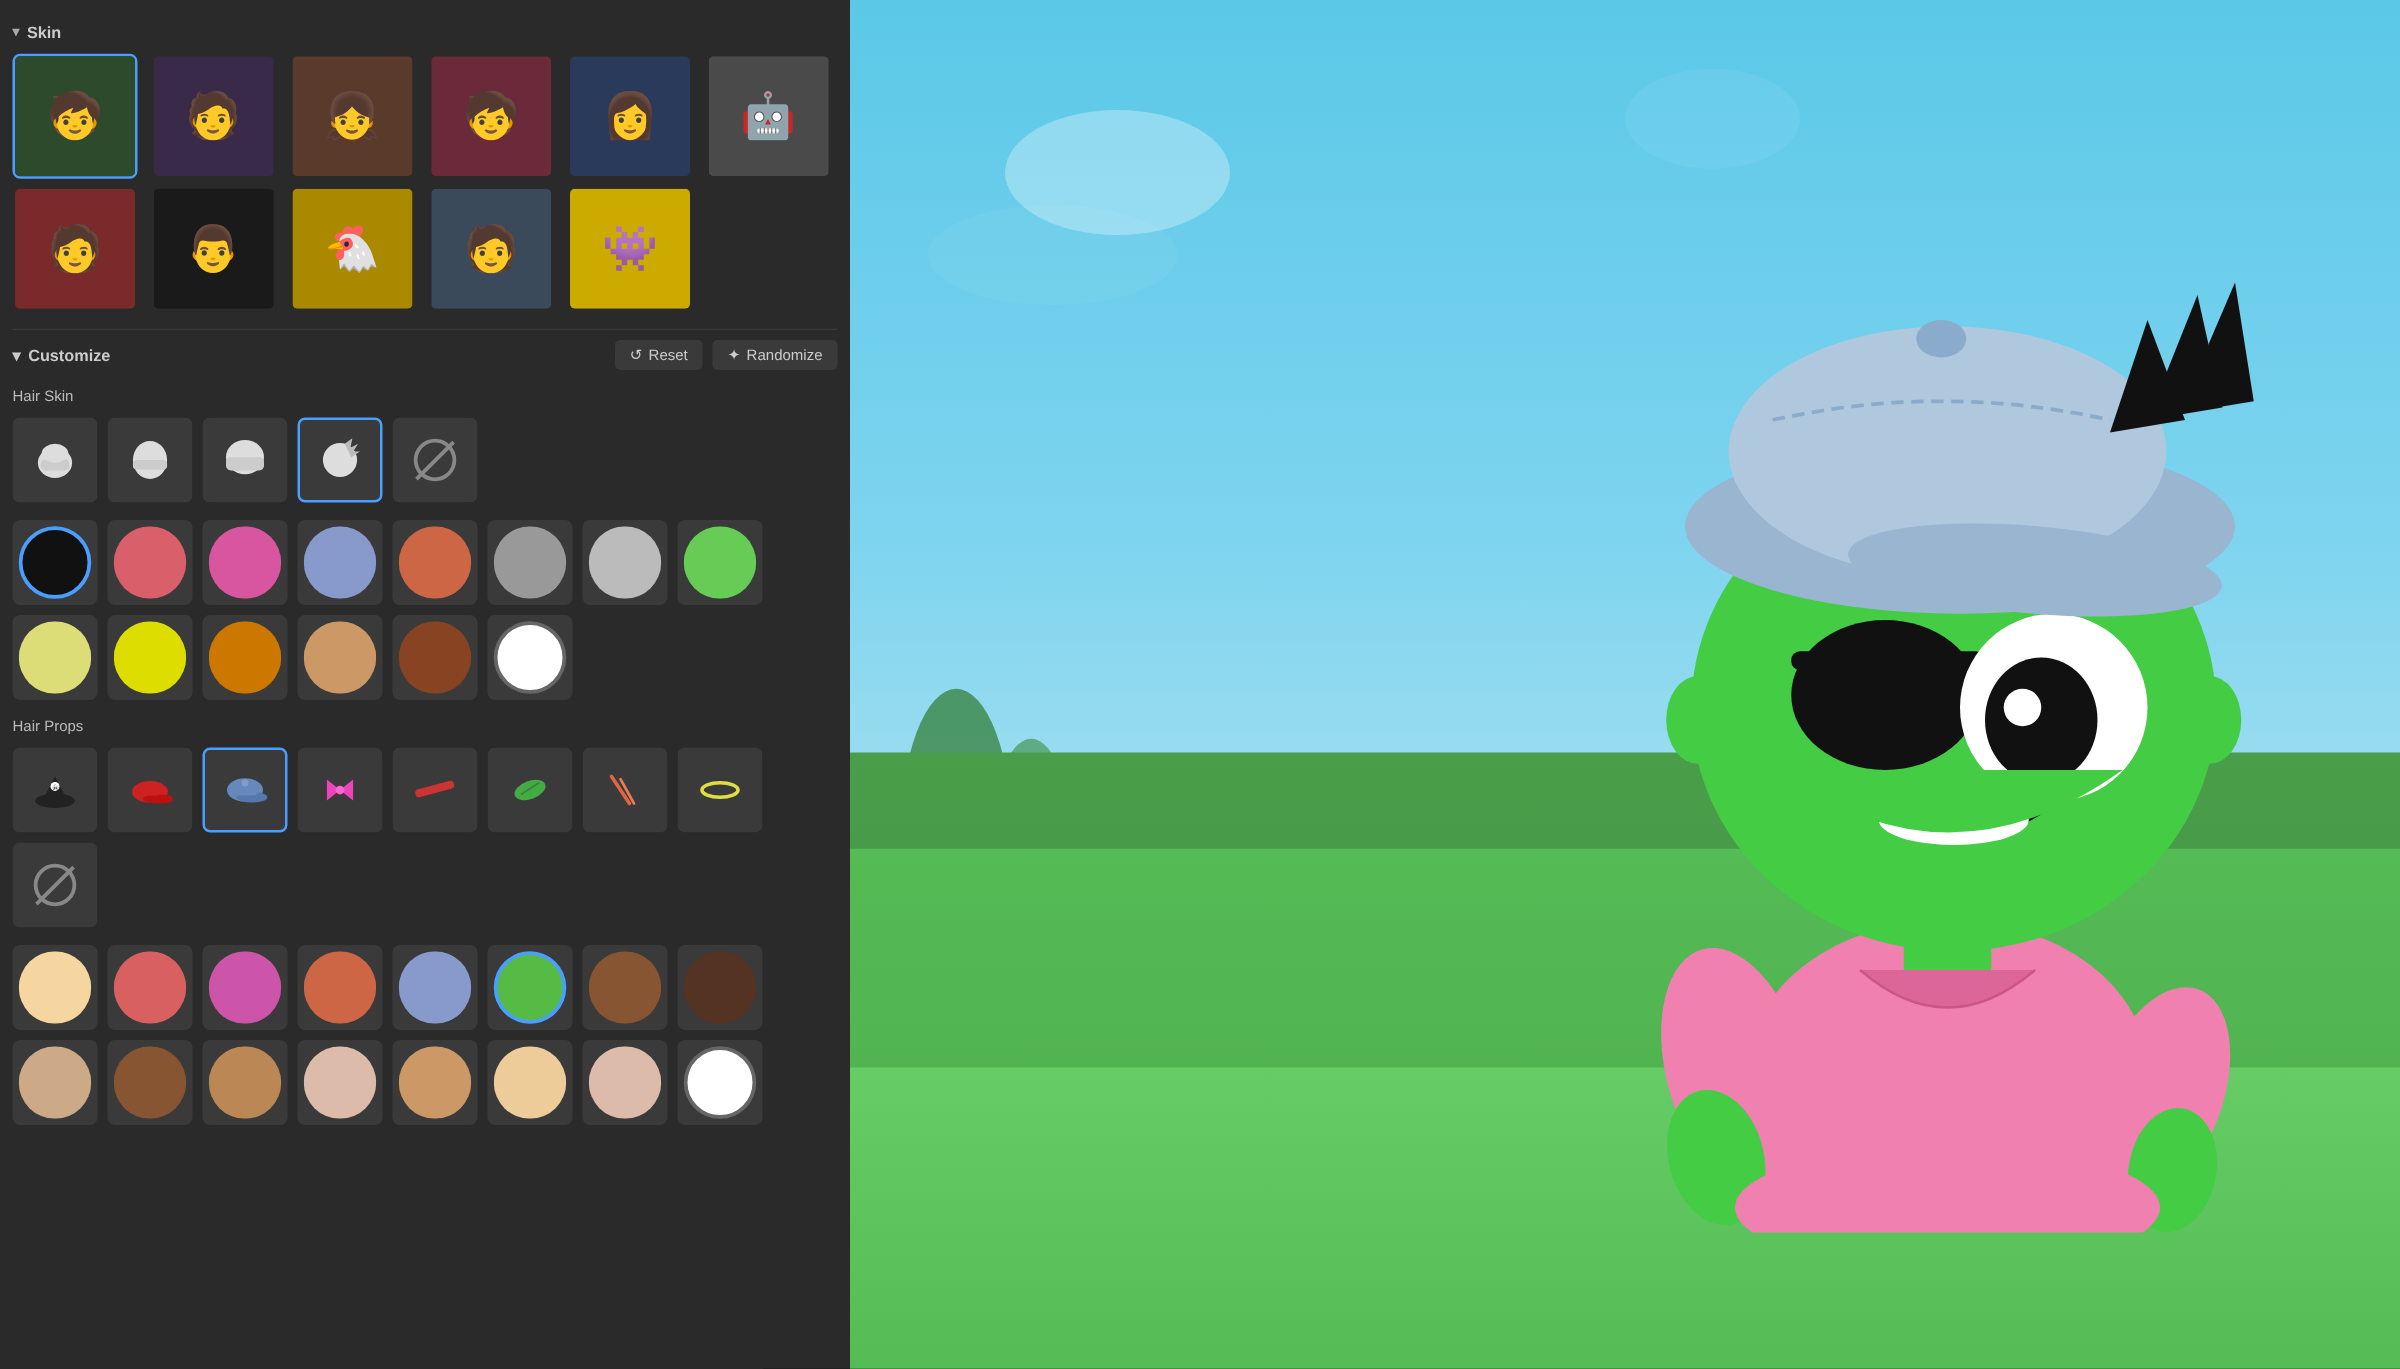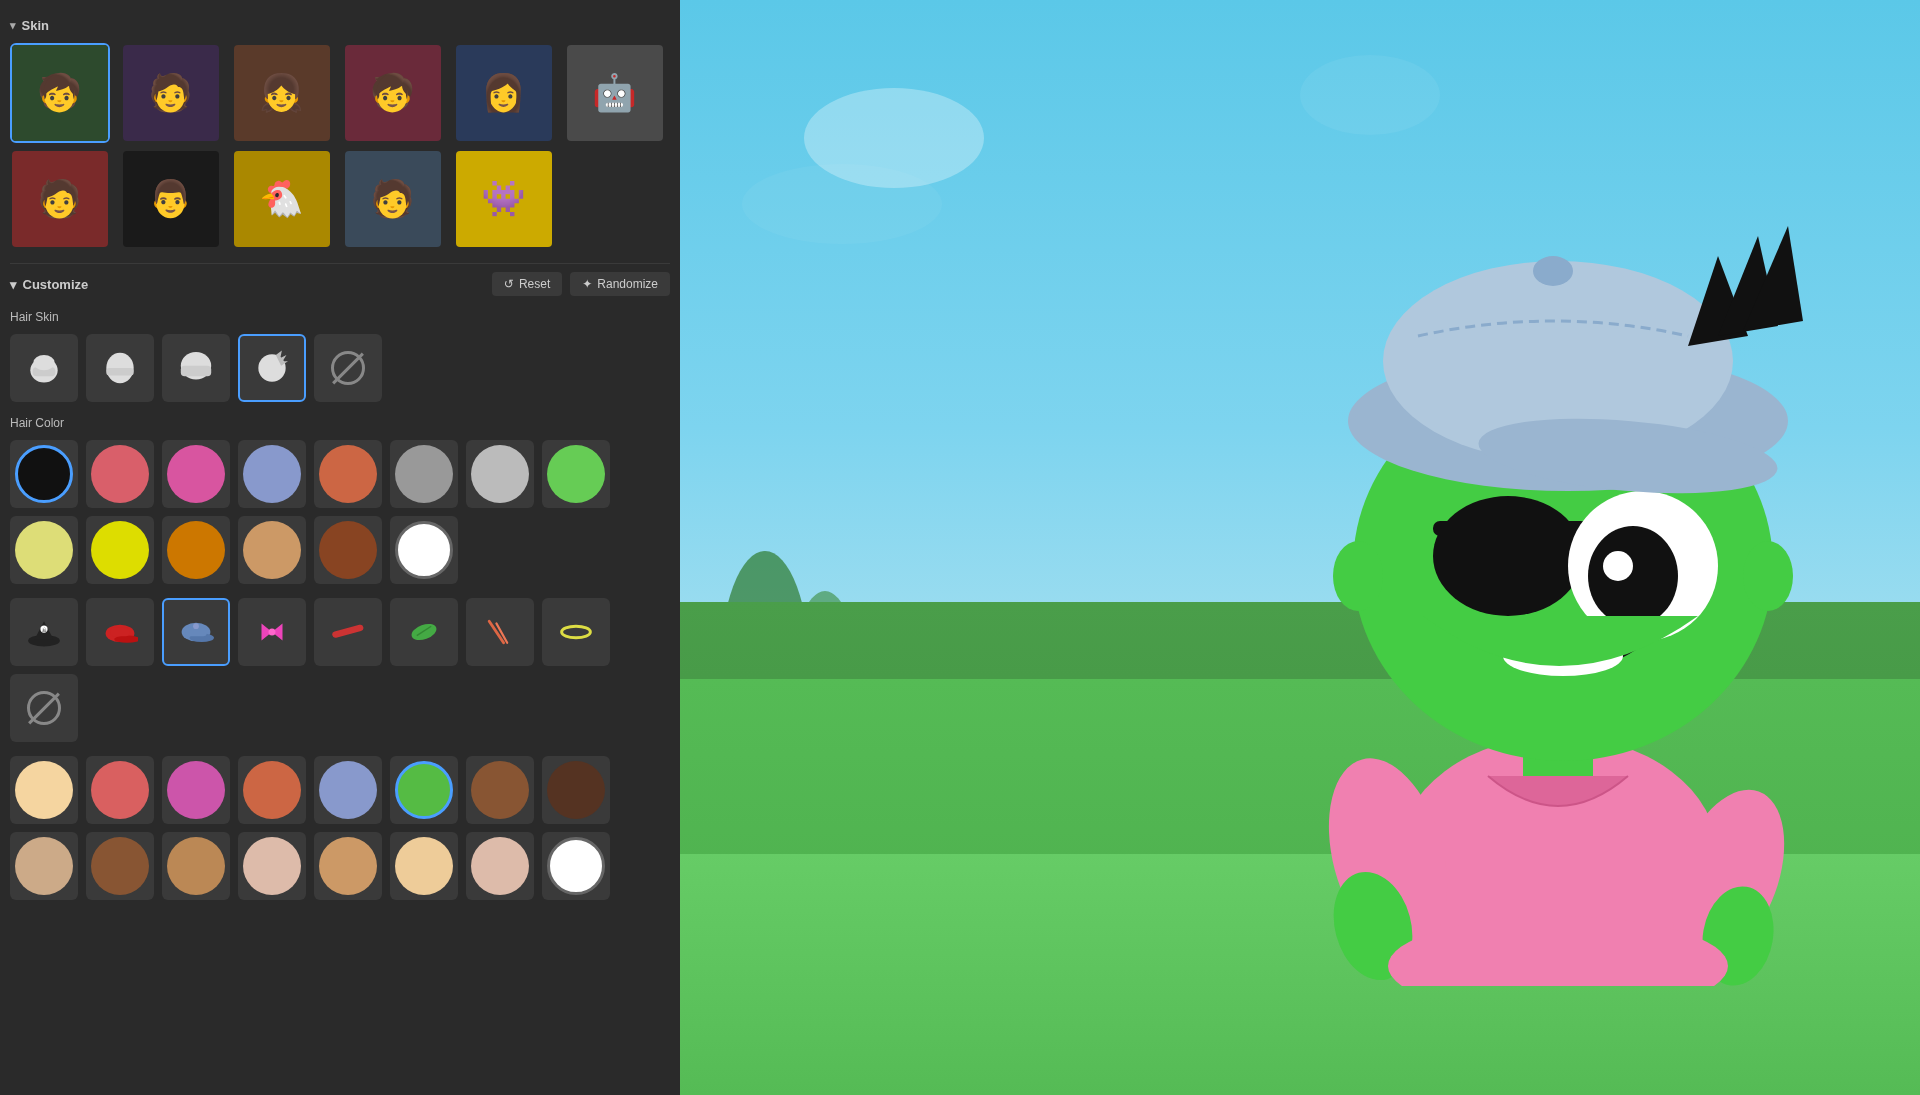--- a/index.html
+++ b/index.html
@@ -357,21 +357,20 @@
         <svg viewBox="0 0 50 50" width="38" height="38">
           <ellipse cx="25" cy="25" rx="18" ry="18" fill="#ddd"></ellipse>
           <polygon points="30,8 38,2 36,12 44,8 39,16 46,16 37,22" fill="#bbb"></polygon>
         </svg>
       </div>
       <div class="hair-style-item">
         <div class="no-icon"></div>
       </div>
     </div>
 
-  <div class="sub-label">Hair Color</div>
   <div class="color-grid" id="hair-color-grid">
 
   <div class="color-swatch-container selected">
         <div class="color-swatch selected" style="background: rgb(17, 17, 17);"></div>
       </div>
       <div class="color-swatch-container">
         <div class="color-swatch" style="background: rgb(217, 95, 106);"></div>
       </div>
       <div class="color-swatch-container">
         <div class="color-swatch" style="background: rgb(216, 85, 160);"></div>
@@ -404,20 +403,21 @@
         <div class="color-swatch" style="background: rgb(204, 153, 102);"></div>
       </div>
       <div class="color-swatch-container">
         <div class="color-swatch" style="background: rgb(136, 68, 34);"></div>
       </div>
       <div class="color-swatch-container">
         <div class="color-swatch" style="background: rgb(255, 255, 255); border: 3px solid rgb(102, 102, 102);"></div>
       </div>
     </div>
 
+  <div class="sub-label">Hair Props</div>
   <div class="props-grid" id="hair-props-grid">
 
   <div class="prop-item">
         <svg viewBox="0 0 50 40" width="36" height="30">
           <ellipse cx="25" cy="32" rx="22" ry="8" fill="#222"></ellipse>
           <polygon points="25,5 12,30 38,30" fill="#222"></polygon>
           <circle cx="25" cy="16" r="5" fill="white"></circle>
           <text x="22" y="20" font-size="8" fill="#000">☠</text>
         </svg>
       </div>

